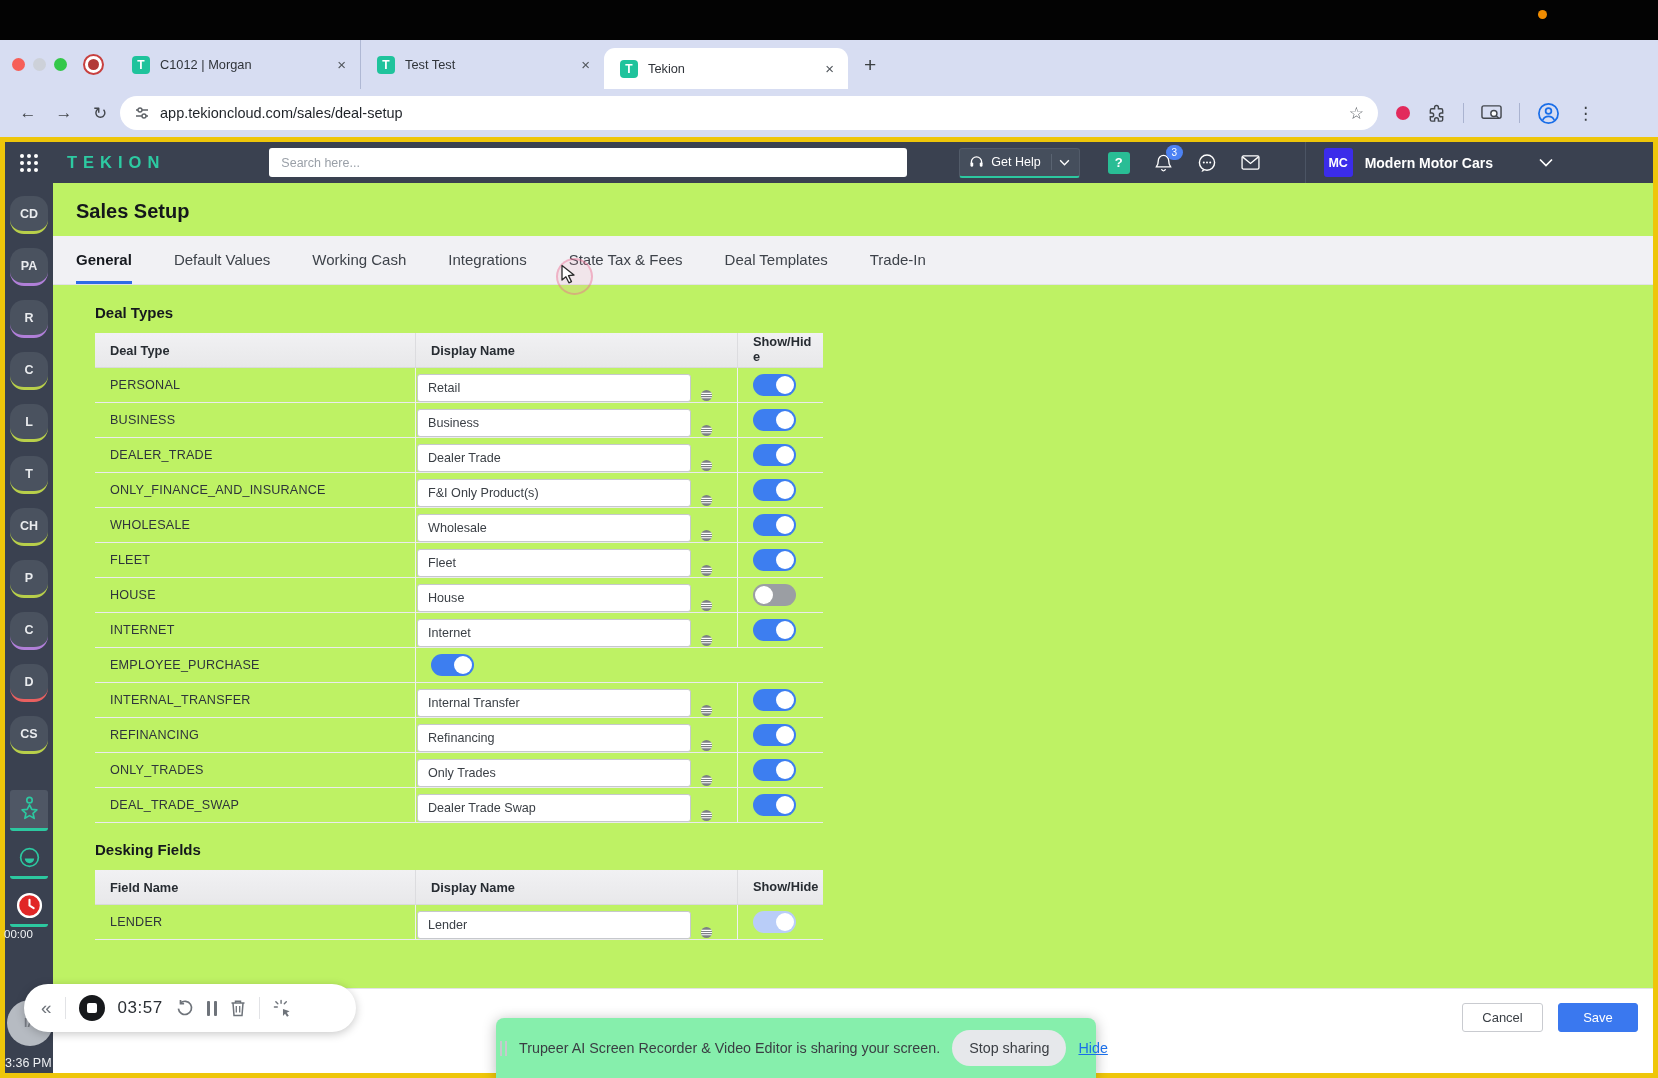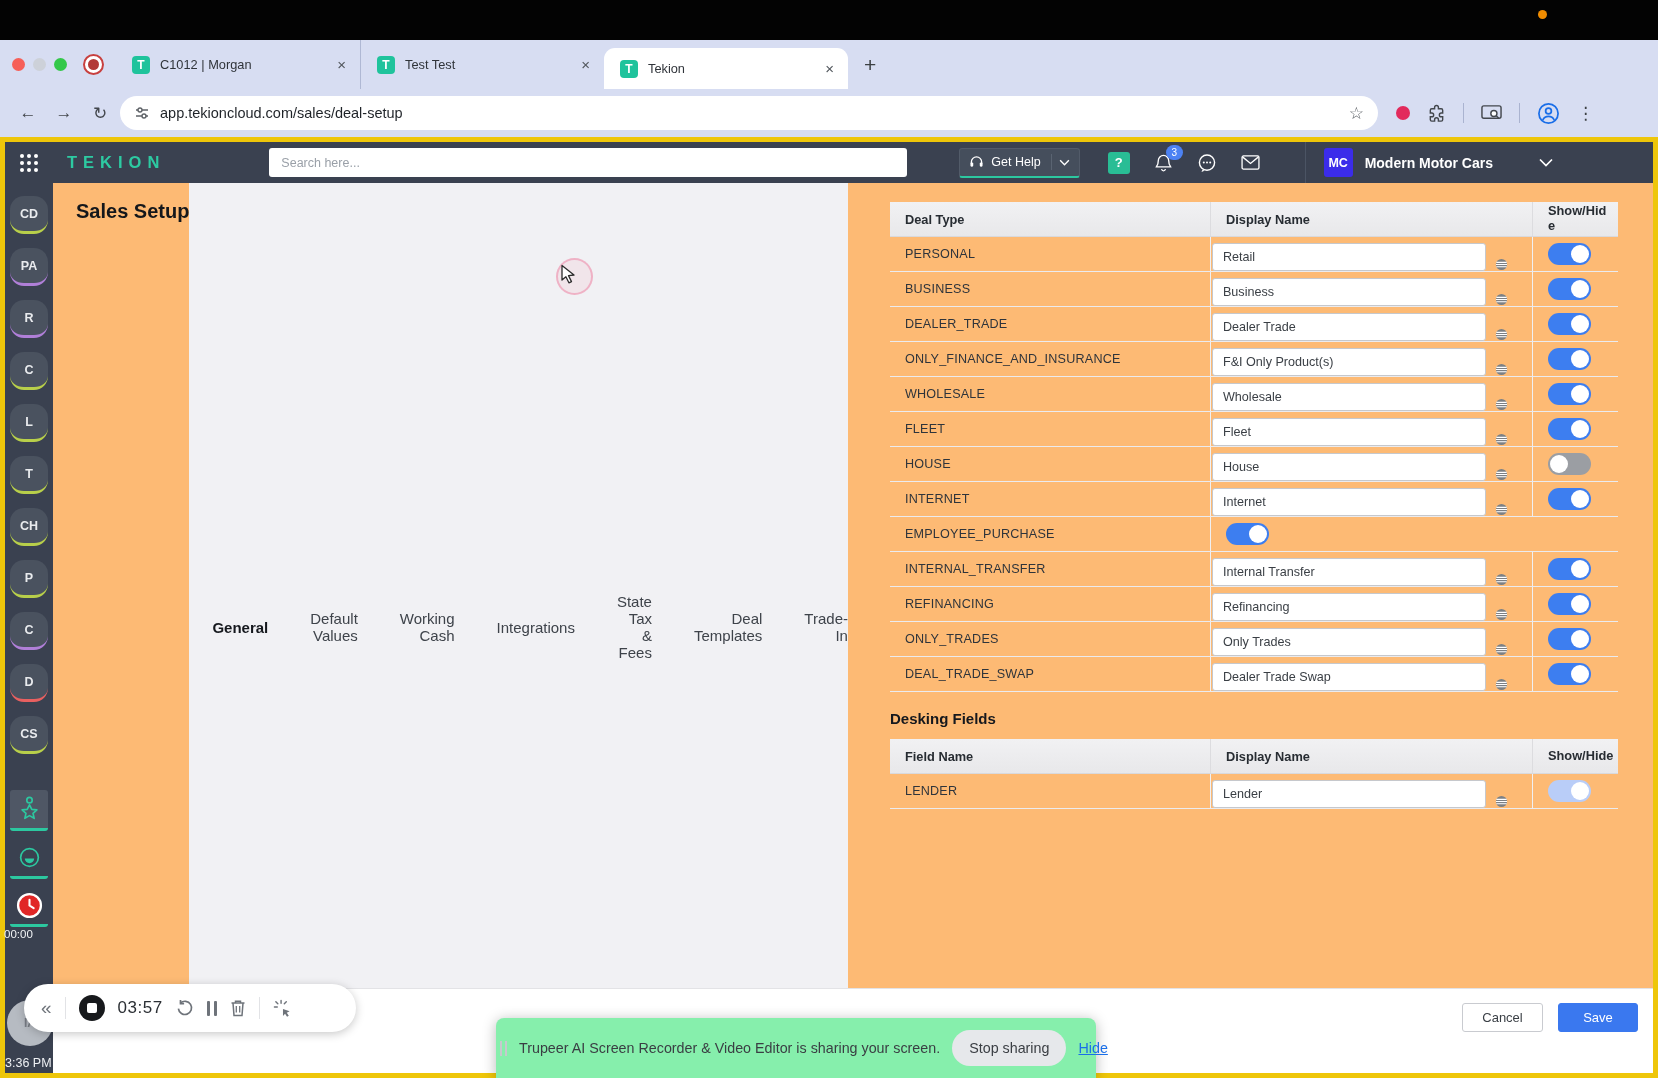--- a/index.html
+++ b/index.html
@@ -70,21 +70,21 @@
   .acct-chev { margin-left:34px; display:flex; }
   
   .app-body { flex:1; display:flex; min-height:0; }
   .sidebar { flex:0 0 48px; background:#3a4150; display:flex; flex-direction:column; align-items:center; padding-top:13px; }
   .stile { width:38px; height:38px; background:#4a525f; border-radius:14px; color:#e9ebee; font-size:12.5px;
     font-weight:700; display:flex; align-items:center; justify-content:center;
     border-bottom:3px solid transparent; margin-bottom:14px; flex:0 0 auto; }
   .stool { width:38px; height:41px; display:flex; align-items:center; justify-content:center;
     border-bottom:3px solid #2cc8a0; margin-bottom:7px; border-radius:3px; flex:0 0 auto; }
   .stool.active { background:#4f5765; }
-  .main { flex:1; background:#fdba74; position:relative; display:flex; flex-direction:row; min-width:0; }
+  .main { flex:1; background:#bef264; position:relative; display:flex; flex-direction:column; min-width:0; }
   .title-row { padding:17px 0 13px 23px; }
   .page-title { font-size:20px; font-weight:700; color:#14171b; }
   .ptabs { flex:0 0 49px; background:#f1f1f4; border-bottom:1px solid #e2e2e5; display:flex; padding-left:23px; gap:42px;text-align:right; }
   .ptab { display:flex; align-items:center; font-size:15px; color:#3e434a; border-bottom:3px solid transparent; padding-top:2px; }
   .ptab.active { font-weight:700; color:#15181d; border-bottom-color:#2e6ce8; }
   .content { flex:1; padding:19px 0 0 42px; overflow:hidden; }
   .sec-h { font-size:15px; font-weight:700; color:#15181d; margin-bottom:12px; }
   .tbl { width:728px; }
   .thead { display:flex; background:linear-gradient(#f1f1f3,#e8e8ea); height:35px; border-bottom:1px solid #d9d9dc; }
   .th { display:flex; align-items:center; font-size:12.8px; font-weight:700; color:#272c32; padding-left:15px; }
@@ -320,20 +320,21 @@
             <div class="ptab">Integrations</div>
 
             <div class="ptab">State Tax &amp; Fees</div>
 
             <div class="ptab">Deal Templates</div>
 
             <div class="ptab">Trade-In</div>
           </div>
 
         <div class="content">
+          <div class="sec-h">Deal Types</div>
           <div class="tbl">
             <div class="thead">
               <div class="th th1">Deal Type</div>
               <div class="th th2">Display Name</div>
               <div class="th th3">
                   <span class="bk">Show/Hide</span>
                 </div>
             </div>
             <div>
 

